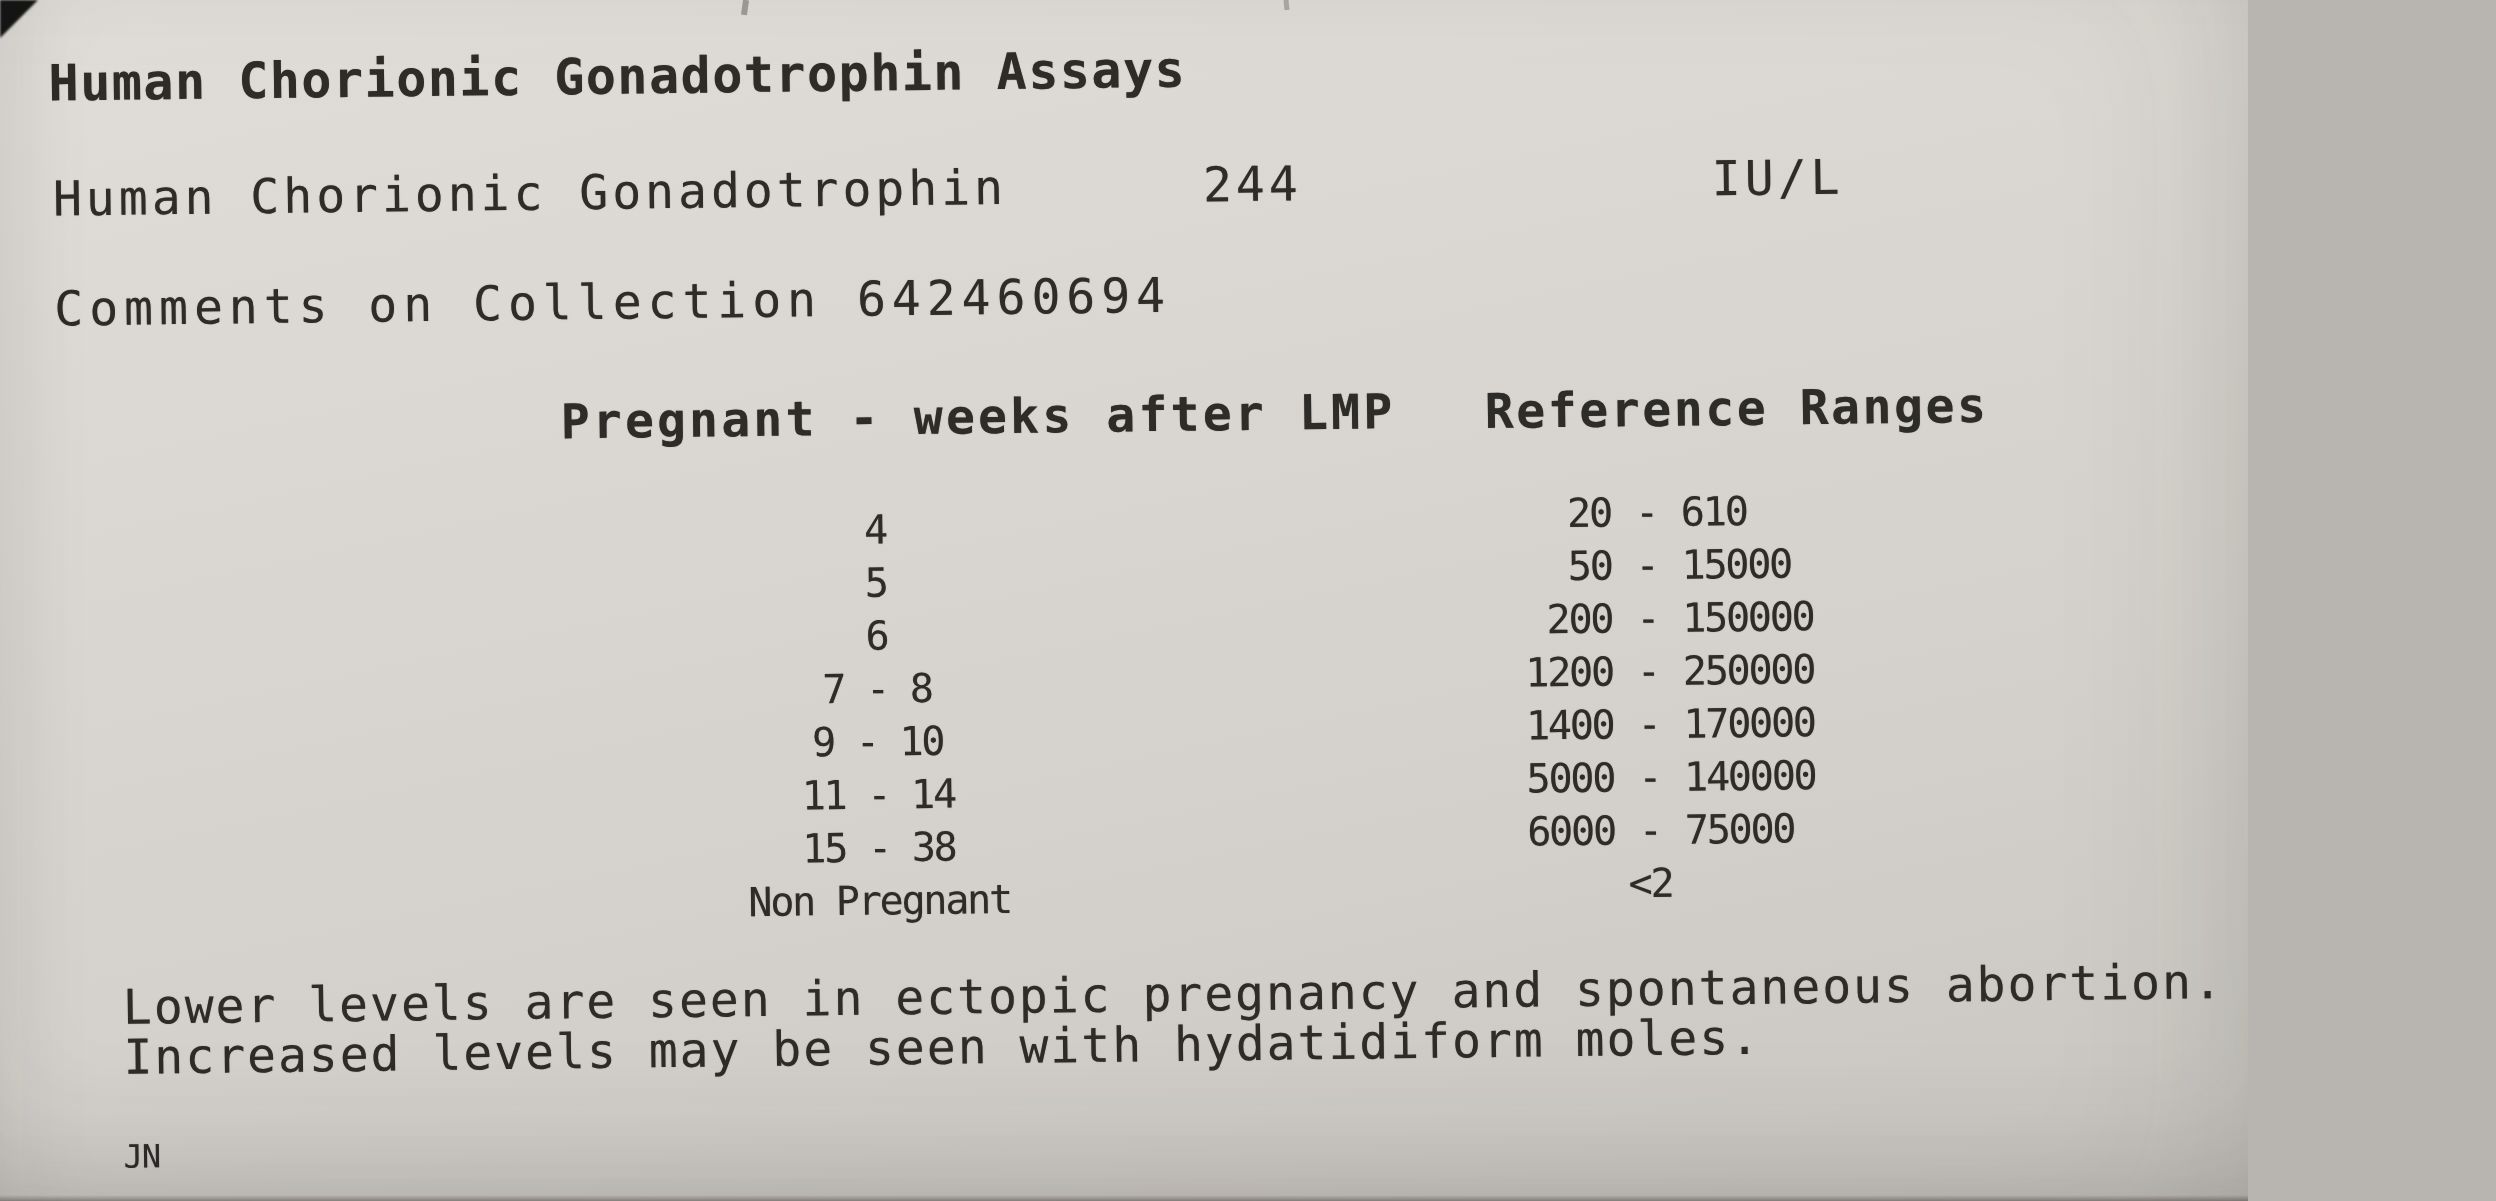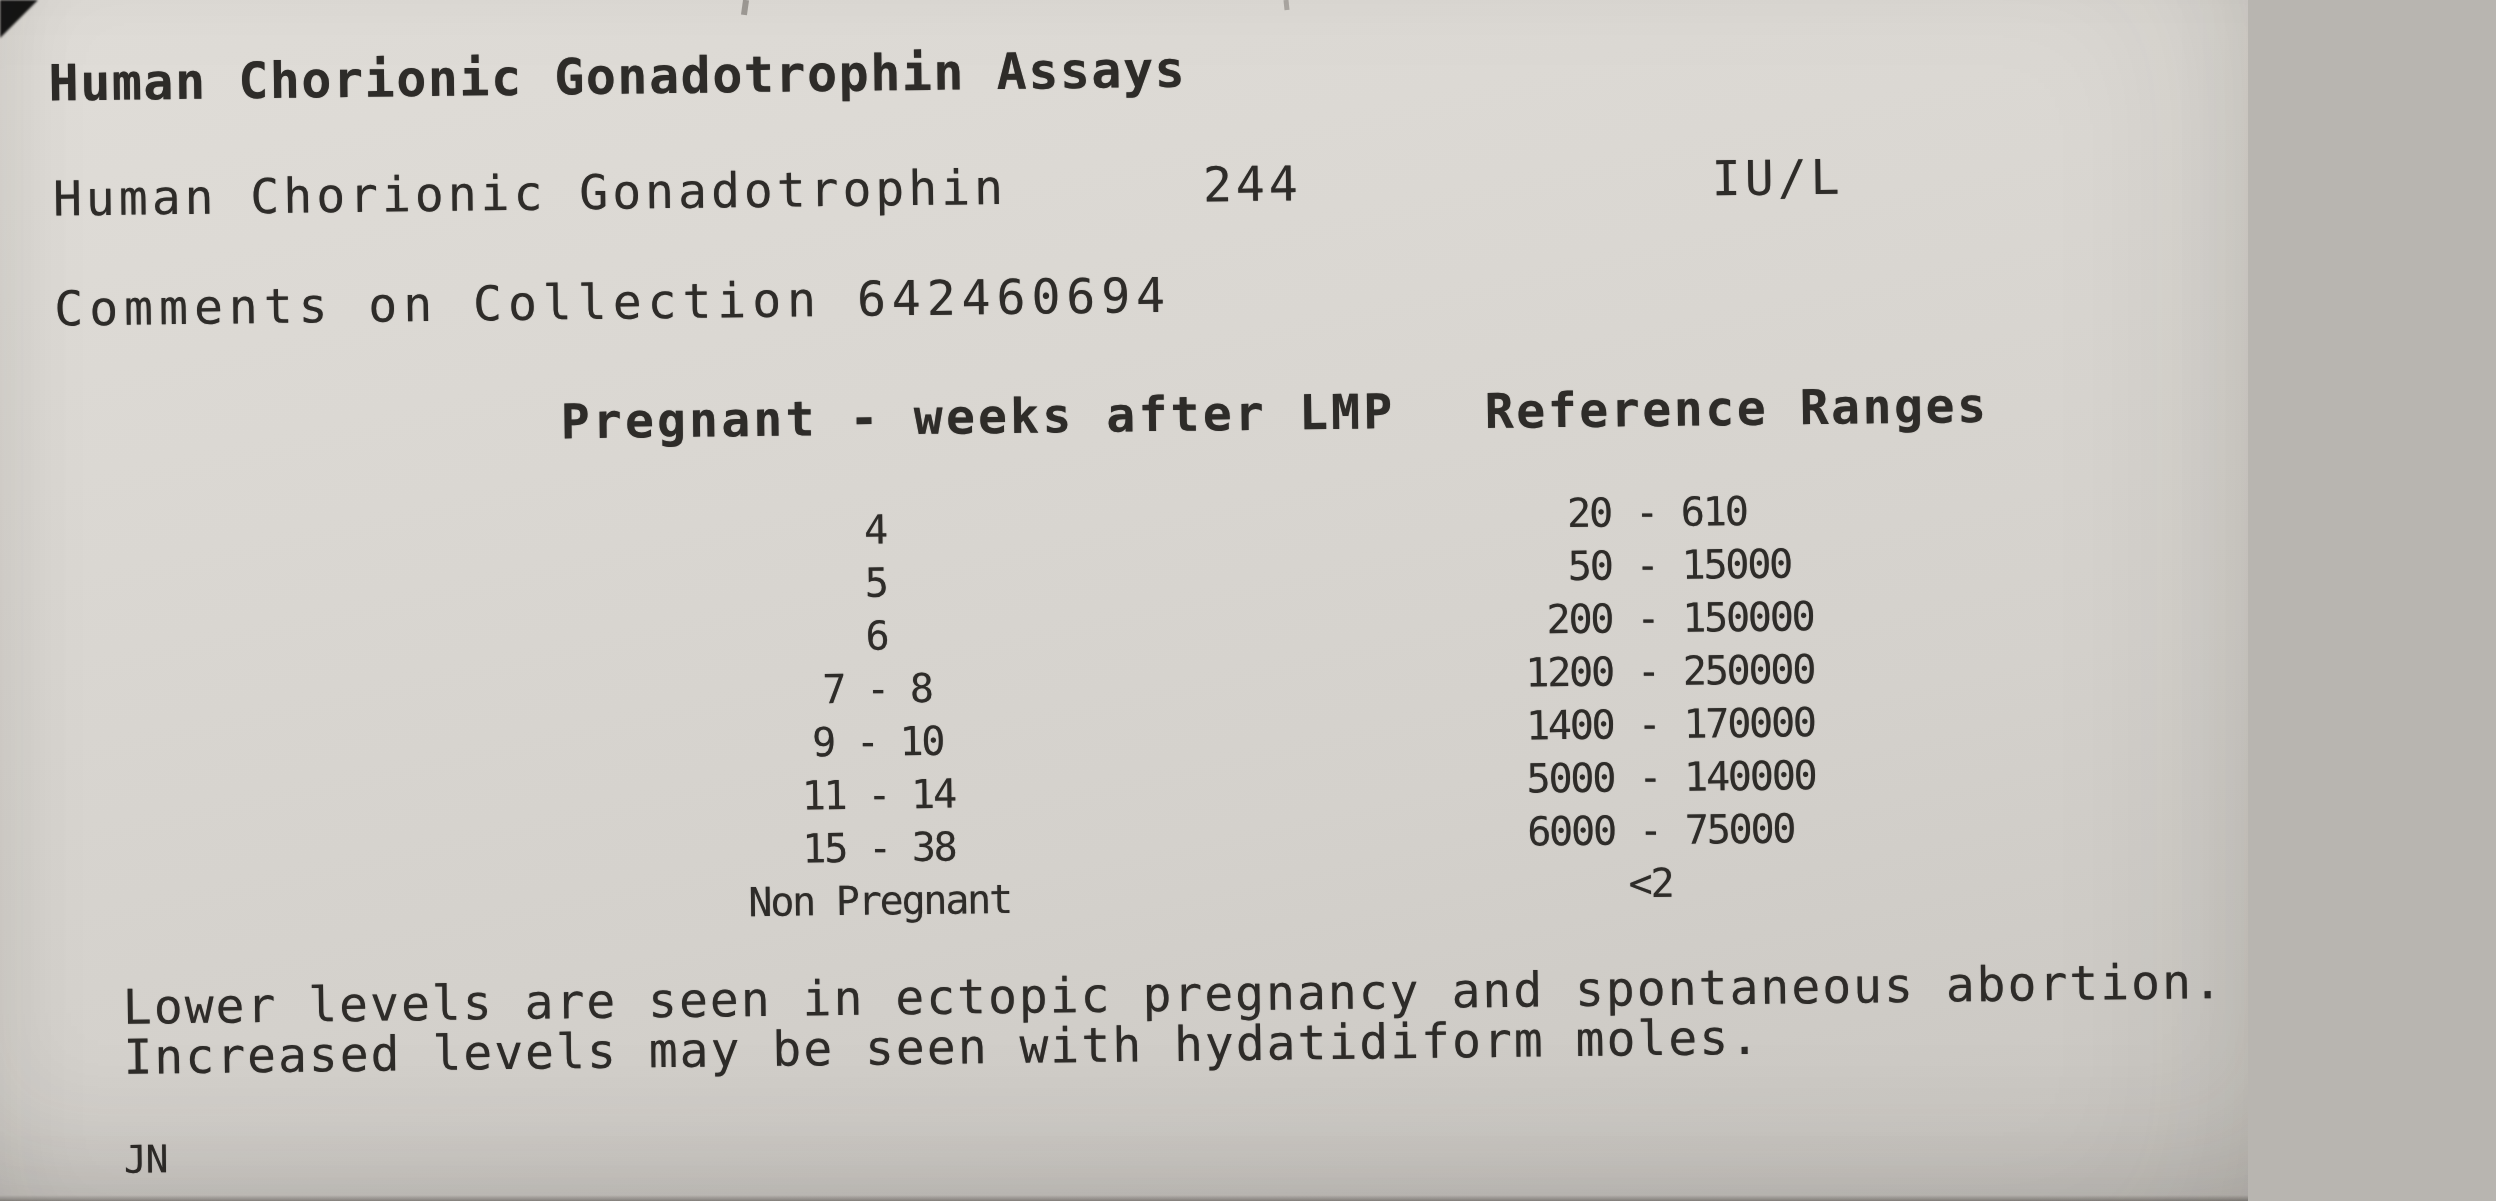--- a/index.html
+++ b/index.html
@@ -46,21 +46,21 @@
   .rrow{display:flex;height:53px;line-height:53px;white-space:pre;}
   .rrow .lo{width:162px;text-align:right;}
   .rrow .sep{width:70px;text-align:center;}
   .rrow .hi{text-align:left;}
   .notes{
     position:absolute;left:118px;top:968px;
     font-size:48px;letter-spacing:2px;
     text-shadow:0 0 1px rgba(46,44,41,.5);
   }
   .note{height:50px;line-height:50px;white-space:pre;}
-  .initials{left:117px;top:1124px;font-size:38px;letter-spacing:-1px;}
+  .initials{left:117px;top:1124px;font-size:32px;letter-spacing:-1px;}
   
   .corner-wedge{
     position:absolute;left:0;top:0;width:0;height:0;
     border-top:38px solid #161616;border-right:38px solid transparent;
     filter:blur(1px);
   }
   .speck-1{position:absolute;left:742px;top:0;width:6px;height:15px;background:#8d8a84;opacity:.8;transform:rotate(8deg);}
   .speck-2{position:absolute;left:1284px;top:0;width:5px;height:10px;background:#95928c;opacity:.7;transform:rotate(-6deg);}
   .bottom-shade{
     position:absolute;left:0;right:0;bottom:0;height:6px;

